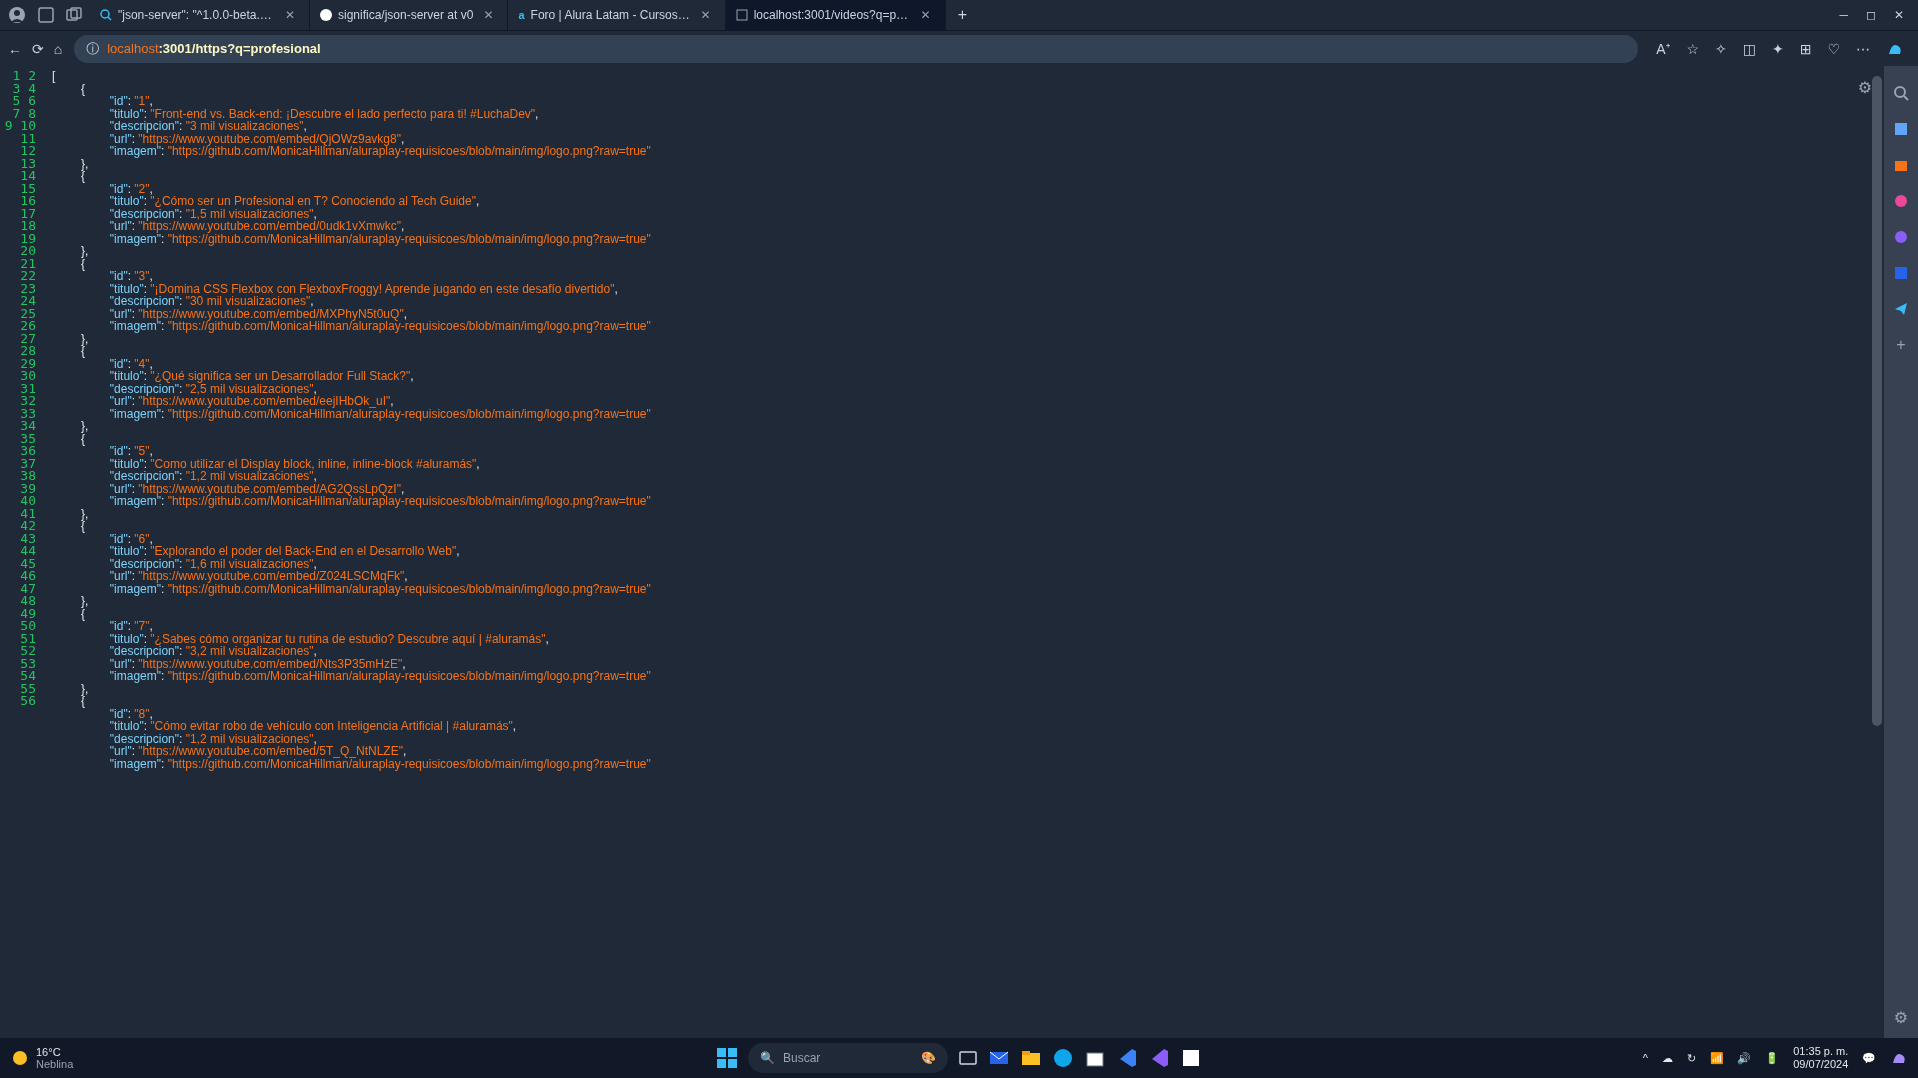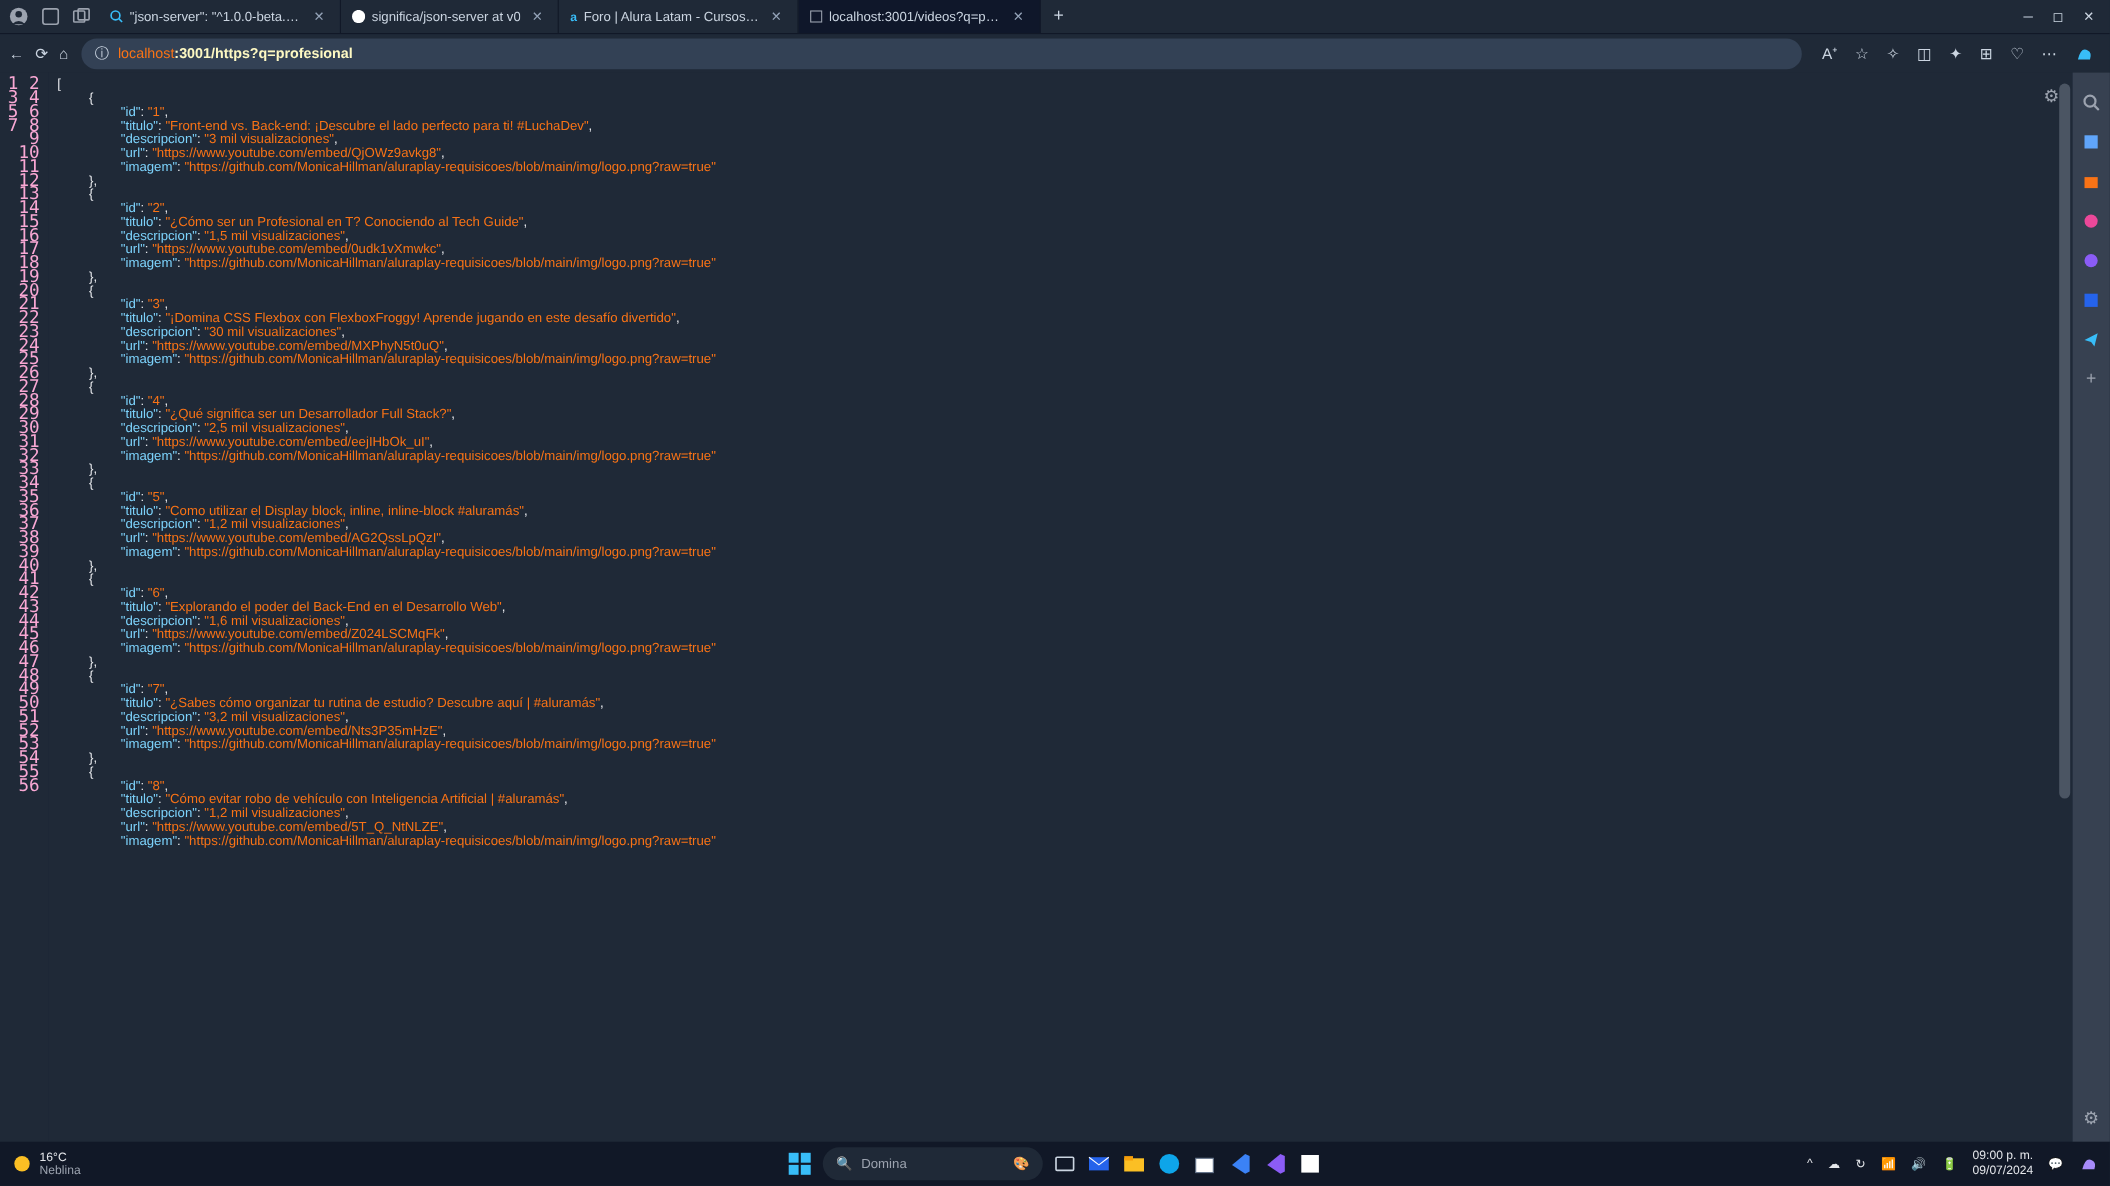--- a/index.html
+++ b/index.html
@@ -13,21 +13,21 @@
 .tab .close { color:#94a3b8; font-size:12px; padding:0 4px; }
 .titlebar .spacer { flex:1; }
 .win-btns { display:flex; gap:18px; padding:0 14px; color:#cbd5e1; font-size:12px; }
 .toolbar { height:36px; background:#1f2937; display:flex; align-items:center; padding:0 8px; gap:12px; border-top:1px solid #111827; }
 .nav-btns { display:flex; gap:10px; font-size:14px; color:#cbd5e1; align-items:center; }
 .addr { flex:1; height:28px; background:#334155; border-radius:14px; display:flex; align-items:center; padding:0 12px; gap:8px; font-size:13px; color:#cbd5e1; }
 .addr .host { color:#f97316; }
 .addr .path { color:#fef9c3;font-weight:bold; }
 .right-icons { display:flex; gap:16px; font-size:14px; color:#cbd5e1; align-items:center; padding:0 6px; }
 .content { position:absolute; top:66px; left:0; right:0; bottom:40px; display:flex; }
-.gutter { width:44px; background:#1f2937; text-align:right; padding:4px 8px 0 0; font-family:Consolas,monospace; font-size:16px; line-height:12.5px; color:#f9a8d4; }
+.gutter { width:44px; background:#1f2937; text-align:right; padding:4px 8px 0 0; font-family:Consolas,monospace; font-size:13px; line-height:12.5px; color:#22c55e; }
 .code { flex:1; background:#1f2937; padding:4px 0 0 8px; font-family:Consolas,monospace; font-size:12px; line-height:12.5px; overflow:hidden; white-space:pre; }
 .k { color:#7dd3fc; } .s { color:#f97316; } .p { color:#e5e7eb; }
 .sidebar { width:34px; background:#374151; display:flex; flex-direction:column; align-items:center; gap:18px; padding-top:18px; }
 .sidebar .ic { width:18px; height:18px; display:flex; align-items:center; justify-content:center; }
 .settings-float { position:absolute; top:78px; right:46px; color:#9ca3af; font-size:16px; }
 .taskbar { position:absolute; bottom:0; left:0; right:0; height:40px; background:#111827; display:flex; align-items:center; padding:0 10px; color:#e5e7eb; font-size:11px; }
 .weather { display:flex; align-items:center; gap:6px;justify-content:space-between; }
 .task-center { position:absolute; left:50%; transform:translateX(-50%); display:flex; align-items:center; gap:10px; }
 .search { height:30px; width:200px; background:#1f2937; border-radius:15px; display:flex; align-items:center; gap:8px; padding:0 12px; color:#9ca3af; font-size:12px; }
 .tray { margin-left:auto; display:flex; align-items:center; gap:14px; }
@@ -308,21 +308,21 @@
     <span>
         <svg width="22" height="22">
           <rect x="1" y="1" width="9" height="9" fill="#38bdf8"></rect>
           <rect x="12" y="1" width="9" height="9" fill="#38bdf8"></rect>
           <rect x="1" y="12" width="9" height="9" fill="#38bdf8"></rect>
           <rect x="12" y="12" width="9" height="9" fill="#38bdf8"></rect>
         </svg>
       </span>
     <div class="search">
       <span>🔍</span>
-      <span>Domina</span>
+      <span>Buscar</span>
       <span style="margin-left:auto">🎨</span>
     </div>
     <span>
         <svg width="20" height="20">
           <rect x="2" y="4" width="16" height="12" rx="1" fill="none" stroke="#cbd5e1" stroke-width="1.5"></rect>
         </svg>
       </span>
     <span>
         <svg width="22" height="22">
           <rect x="2" y="5" width="18" height="12" fill="#2563eb"></rect>
@@ -362,21 +362,21 @@
       </span>
   </div>
   <div class="tray">
     <span>^</span>
     <span>☁</span>
     <span>↻</span>
     <span>📶</span>
     <span>🔊</span>
     <span>🔋</span>
     <div style="text-align:right;line-height:13px">
-      <div>09:00 p. m.</div>
+      <div>01:35 p. m.</div>
       <div>09/07/2024</div>
     </div>
     <span>💬</span>
     <span>
         <svg width="18" height="18">
           <path d="M3 14 Q6 2 12 6 Q16 8 14 14 Z" fill="#a78bfa"></path>
         </svg>
       </span>
   </div>
 </div>

